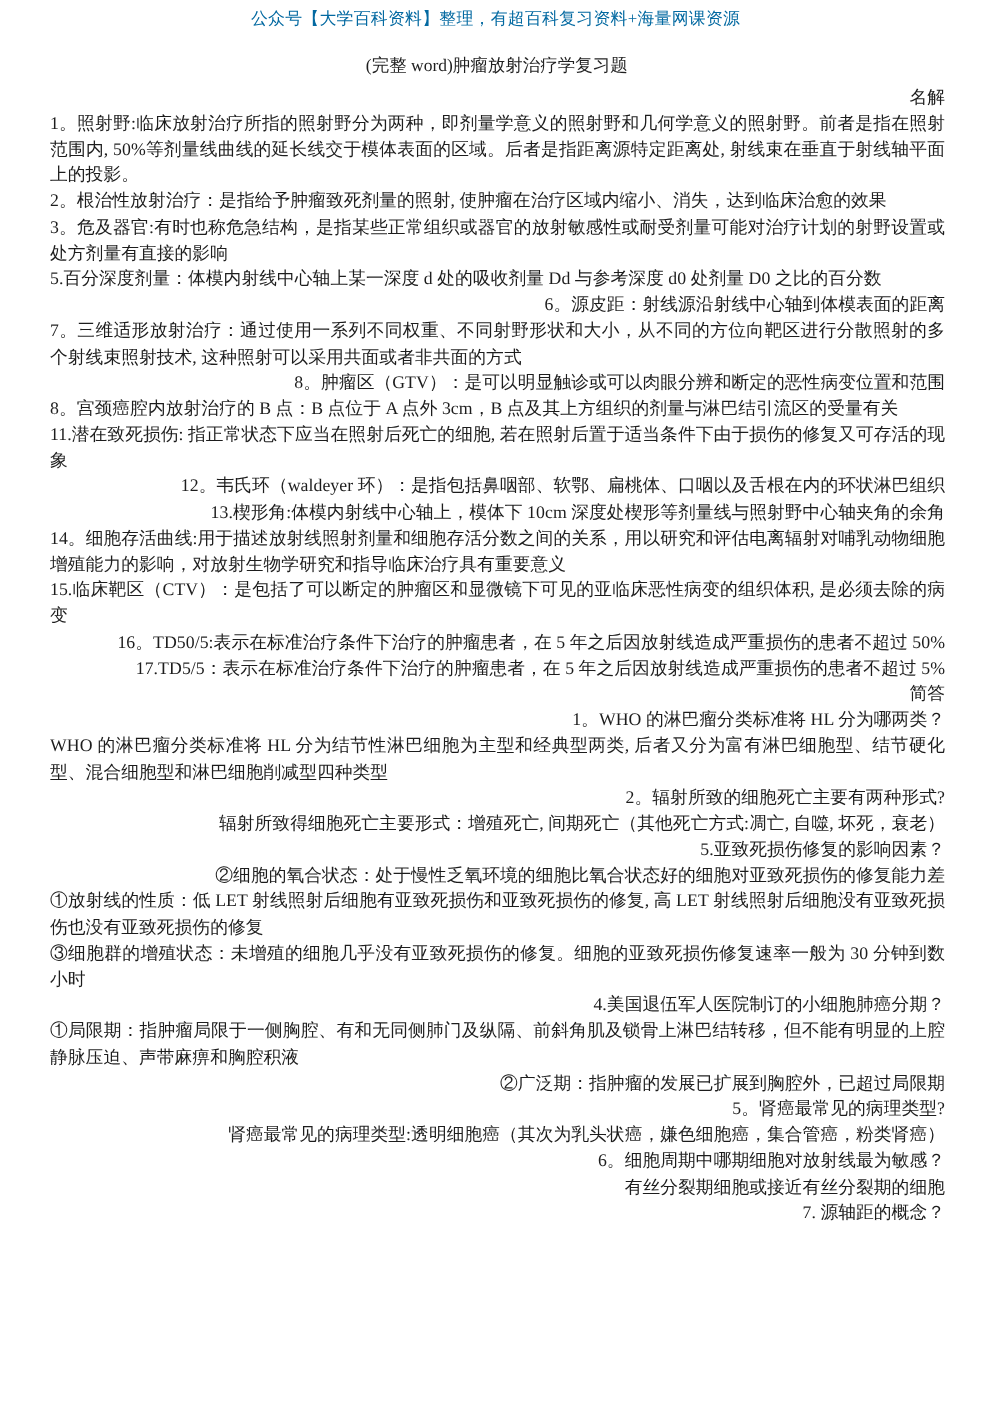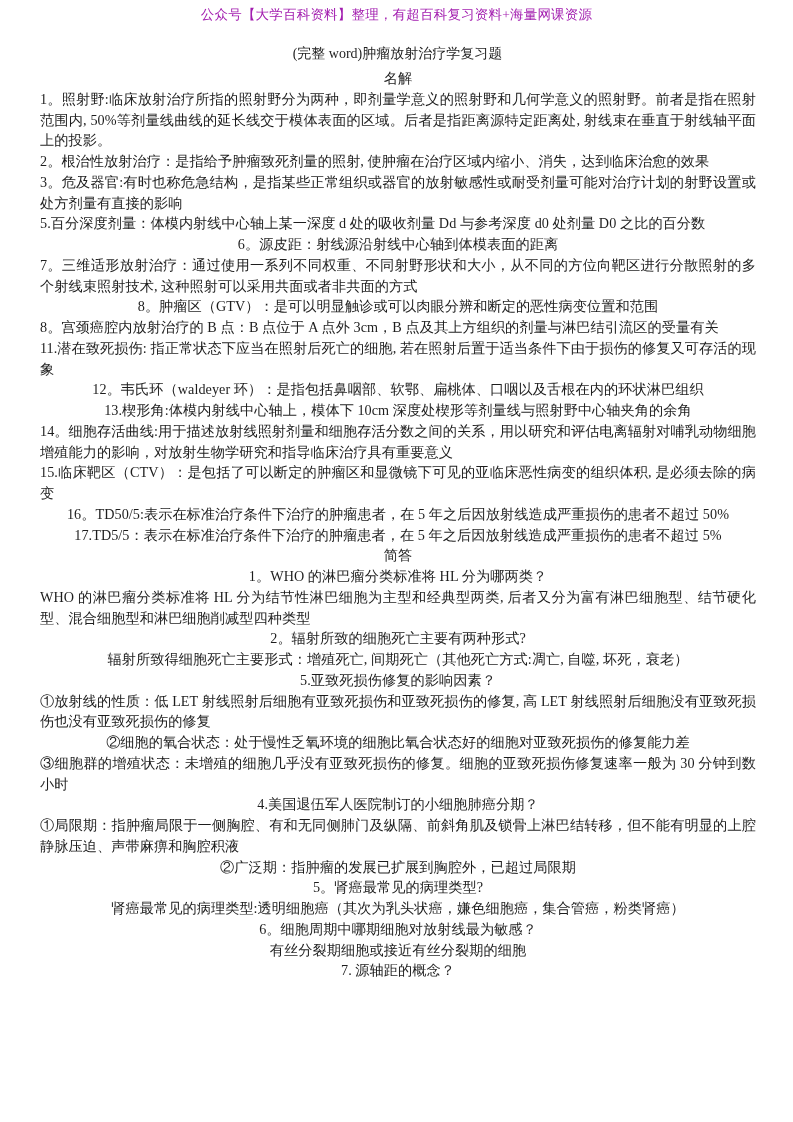--- a/index.html
+++ b/index.html
@@ -29,21 +29,21 @@
   
   .header-watermark {
     position: absolute;
     top: 6px;
     left: 0;
     width: 793px;
     text-align: center;
     font-family: "Liberation Serif", "DejaVu Serif", serif;
     font-size: 13.5px;
     line-height: 18px;
-    color: #a21caf;
+    color: #0369a1;
     letter-spacing: 0.2px;
     white-space: nowrap;
   }
 
   
   .doc-title-row {
     position: absolute;
     top: 44px;
     left: 40px;
     width: 715px;
@@ -68,21 +68,21 @@
     color: #1d1d1d;
     margin: 0;
     padding: 0;
     text-align: justify;
     text-justify: inter-character;
     word-break: break-all;
     letter-spacing: 0.05px;
   }
 
   .para.section-head {
-    text-align: center;
+    text-align: right;
   }
 </style>
 </head>
 <body>
 
 <div class="page">
 
   <div class="header-watermark">公众号【大学百科资料】整理，有超百科复习资料+海量网课资源</div>
 
   <div class="doc-title-row">(完整 word)肿瘤放射治疗学复习题</div>
@@ -104,22 +104,22 @@
     <p class="para">15.临床靶区（CTV）：是包括了可以断定的肿瘤区和显微镜下可见的亚临床恶性病变的组织体积, 是必须去除的病变</p>
     <p class="para section-head">16。TD50/5:表示在标准治疗条件下治疗的肿瘤患者，在 5 年之后因放射线造成严重损伤的患者不超过 50%</p>
     <p class="para section-head">17.TD5/5：表示在标准治疗条件下治疗的肿瘤患者，在 5 年之后因放射线造成严重损伤的患者不超过 5%</p>
 
     <p class="para section-head">简答</p>
     <p class="para section-head">1。WHO 的淋巴瘤分类标准将 HL 分为哪两类？</p>
     <p class="para">WHO 的淋巴瘤分类标准将 HL 分为结节性淋巴细胞为主型和经典型两类, 后者又分为富有淋巴细胞型、结节硬化型、混合细胞型和淋巴细胞削减型四种类型</p>
     <p class="para section-head">2。辐射所致的细胞死亡主要有两种形式?</p>
     <p class="para section-head">辐射所致得细胞死亡主要形式：增殖死亡, 间期死亡（其他死亡方式:凋亡, 自噬, 坏死，衰老）</p>
     <p class="para section-head">5.亚致死损伤修复的影响因素？</p>
+    <p class="para section-head">②细胞的氧合状态：处于慢性乏氧环境的细胞比氧合状态好的细胞对亚致死损伤的修复能力差</p>
     <p class="para">①放射线的性质：低 LET 射线照射后细胞有亚致死损伤和亚致死损伤的修复, 高 LET 射线照射后细胞没有亚致死损伤也没有亚致死损伤的修复</p>
-    <p class="para section-head">②细胞的氧合状态：处于慢性乏氧环境的细胞比氧合状态好的细胞对亚致死损伤的修复能力差</p>
     <p class="para">③细胞群的增殖状态：未增殖的细胞几乎没有亚致死损伤的修复。细胞的亚致死损伤修复速率一般为 30 分钟到数小时</p>
     <p class="para section-head">4.美国退伍军人医院制订的小细胞肺癌分期？</p>
     <p class="para">①局限期：指肿瘤局限于一侧胸腔、有和无同侧肺门及纵隔、前斜角肌及锁骨上淋巴结转移，但不能有明显的上腔静脉压迫、声带麻痹和胸腔积液</p>
     <p class="para section-head">②广泛期：指肿瘤的发展已扩展到胸腔外，已超过局限期</p>
     <p class="para section-head">5。肾癌最常见的病理类型?</p>
     <p class="para section-head">肾癌最常见的病理类型:透明细胞癌（其次为乳头状癌，嫌色细胞癌，集合管癌，粉类肾癌）</p>
     <p class="para section-head">6。细胞周期中哪期细胞对放射线最为敏感？</p>
     <p class="para section-head">有丝分裂期细胞或接近有丝分裂期的细胞</p>
     <p class="para section-head">7. 源轴距的概念？</p>
   </div>

